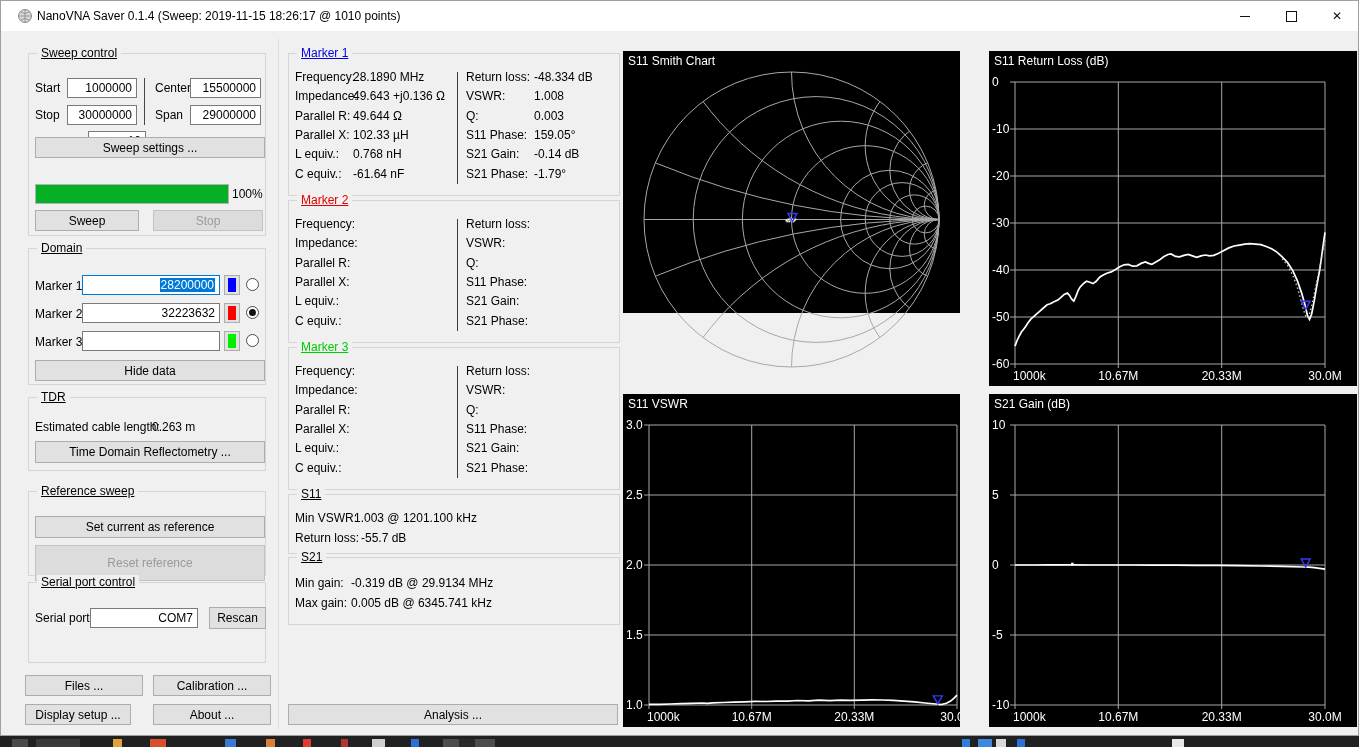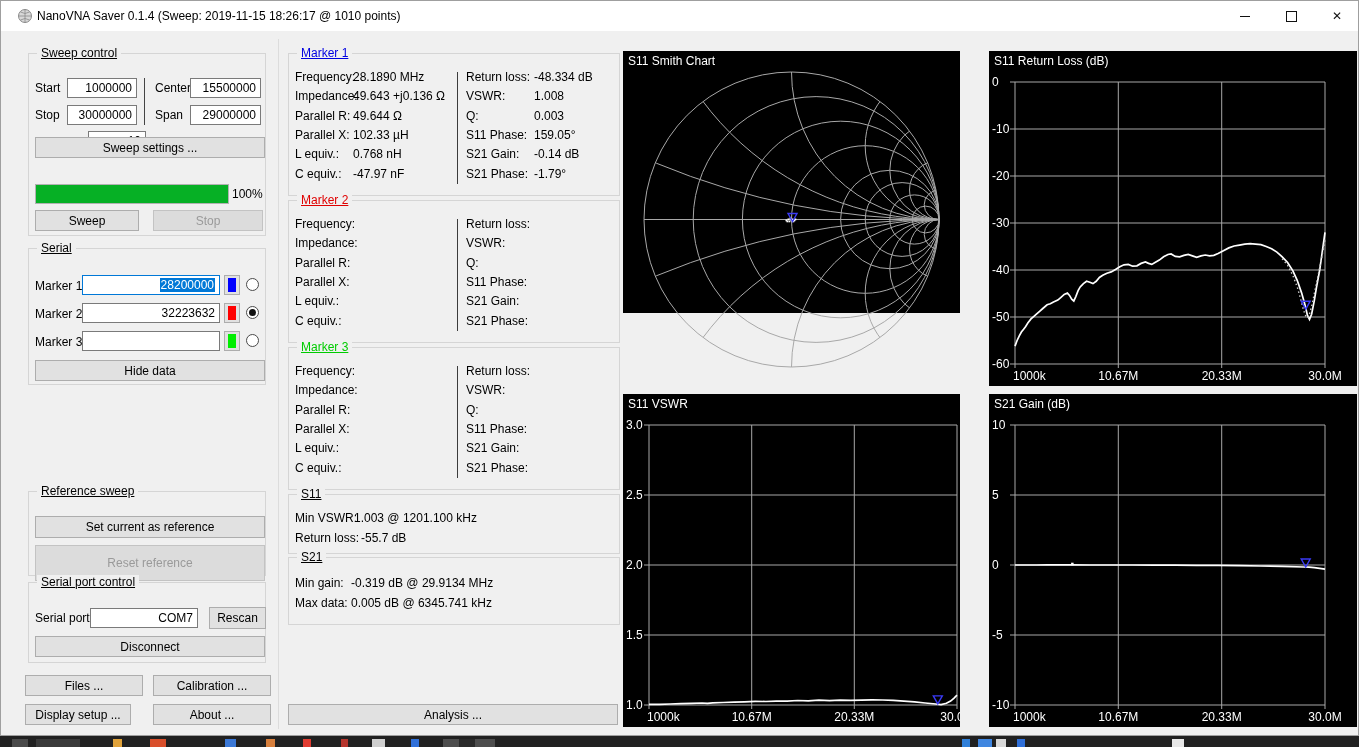--- a/index.html
+++ b/index.html
@@ -90,21 +90,21 @@
       <span class="lbl" style="left:203px;top:133px">100%</span>
       <div class="btn" style="left:6px;top:156px;width:104px;height:21px">
           <span>Sweep</span>
         </div>
       <div class="btn disabled" style="left:124px;top:156px;width:110px;height:21px">
           <span>Stop</span>
         </div>
     </div>
 
     <div class="gbox" style="left:27px;top:247px;width:236px;height:135px">
-      <span class="gtitle">Serial</span>
+      <span class="gtitle">Domain</span>
 
       <span class="lbl" style="left:6px;top:30px">Marker 1</span>
       <div class="field focused" style="left:53px;top:26px;width:138px;height:20px">
           <span class="selblue">28200000</span>
         </div>
       <div class="swatch" style="left:195px;top:26px;width:16px;height:20px">
           <div class="chip" style="background: rgb(0, 0, 255);"></div>
         </div>
       <div class="radio" style="left:217px;top:29px"></div>
 
@@ -124,42 +124,47 @@
       <div class="swatch" style="left:195px;top:82px;width:16px;height:20px">
           <div class="chip" style="background: rgb(0, 238, 0);"></div>
         </div>
       <div class="radio" style="left:217px;top:85px"></div>
 
       <div class="btn" style="left:6px;top:111px;width:230px;height:21px">
           <span>Hide data</span>
         </div>
     </div>
 
+    <div class="gbox" style="left:27px;top:396px;width:236px;height:72px">
+      <span class="gtitle">TDR</span>
+      <span class="lbl" style="left:6px;top:22px">Estimated cable length:</span>
+      <span class="lbl" style="left:123px;top:22px">0.263 m</span>
+      <div class="btn" style="left:6px;top:43px;width:230px;height:22px">
+          <span>Time Domain Reflectometry ...</span>
+        </div>
+    </div>
 
     <div class="gbox" style="left:27px;top:490px;width:236px;height:83px">
       <span class="gtitle">Reference sweep</span>
       <div class="btn" style="left:6px;top:24px;width:230px;height:22px">
           <span>Set current as reference</span>
         </div>
       <div class="btn disabled" style="left:6px;top:53px;width:230px;height:36px">
           <span>Reset reference</span>
         </div>
     </div>
 
     <div class="gbox" style="left:27px;top:581px;width:236px;height:79px">
       <span class="gtitle">Serial port control</span>
       <span class="lbl" style="left:6px;top:28px">Serial port</span>
       <div class="field" style="left:61px;top:25px;width:108px;height:20px">
           <span>COM7</span>
         </div>
       <div class="btn" style="left:180px;top:24px;width:57px;height:22px">
           <span>Rescan</span>
-        </div>
-      <div class="btn" style="left:6px;top:53px;width:230px;height:21px">
-          <span>Disconnect</span>
         </div>
     </div>
 
     <div class="btn" style="left:24px;top:674px;width:118px;height:21px">
         <span>Files ...</span>
       </div>
     <div class="btn" style="left:152px;top:674px;width:118px;height:21px">
         <span>Calibration ...</span>
       </div>
     <div class="btn" style="left:24px;top:703px;width:106px;height:21px">
@@ -178,21 +183,21 @@
         <span class="pl" style="left:64px;top:16px">28.1890 MHz</span>
         <span class="pl" style="left:6px;top:35px">Impedance:</span>
         <span class="pl" style="left:64px;top:35px">49.643 +j0.136 Ω</span>
         <span class="pl" style="left:6px;top:55px">Parallel R:</span>
         <span class="pl" style="left:64px;top:55px">49.644 Ω</span>
         <span class="pl" style="left:6px;top:74px">Parallel X:</span>
         <span class="pl" style="left:64px;top:74px">102.33 µH</span>
         <span class="pl" style="left:6px;top:93px">L equiv.:</span>
         <span class="pl" style="left:64px;top:93px">0.768 nH</span>
         <span class="pl" style="left:6px;top:113px">C equiv.:</span>
-        <span class="pl" style="left:64px;top:113px">-47.97 nF</span>
+        <span class="pl" style="left:64px;top:113px">-61.64 nF</span>
         <div style="position:absolute;left:168px;top:18px;width:1px;height:112px;background:#3c3c3c"></div>
         <span class="pl" style="left:177px;top:16px">Return loss:</span>
         <span class="pl" style="left:245px;top:16px">-48.334 dB</span>
         <span class="pl" style="left:177px;top:35px">VSWR:</span>
         <span class="pl" style="left:245px;top:35px">1.008</span>
         <span class="pl" style="left:177px;top:55px">Q:</span>
         <span class="pl" style="left:245px;top:55px">0.003</span>
         <span class="pl" style="left:177px;top:74px">S11 Phase:</span>
         <span class="pl" style="left:245px;top:74px">159.05°</span>
         <span class="pl" style="left:177px;top:93px">S21 Gain:</span>
@@ -262,21 +267,21 @@
       <span class="pl" style="left:6px;top:16px">Min VSWR:</span>
       <span class="pl" style="left:65px;top:16px">1.003 @ 1201.100 kHz</span>
       <span class="pl" style="left:6px;top:36px">Return loss:</span>
       <span class="pl" style="left:72px;top:36px">-55.7 dB</span>
     </div>
 
     <div class="panel" style="left:287px;top:556px;width:330px;height:66px">
       <span class="gtitle">S21</span>
       <span class="pl" style="left:6px;top:18px">Min gain:</span>
       <span class="pl" style="left:62px;top:18px">-0.319 dB @ 29.9134 MHz</span>
-      <span class="pl" style="left:6px;top:38px">Max data:</span>
+      <span class="pl" style="left:6px;top:38px">Max gain:</span>
       <span class="pl" style="left:62px;top:38px">0.005 dB @ 6345.741 kHz</span>
     </div>
 
     <div class="chart" style="left:622px;top:50px;width:337px;height:262px"><svg width="337" height="335" xmlns="http://www.w3.org/2000/svg">
           <defs>
             <clipPath id="smclip">
               <circle cx="168.5" cy="168.5" r="147.5"></circle>
             </clipPath>
           </defs>
           <text x="5" y="14" class="ct">S11 Smith Chart</text>

